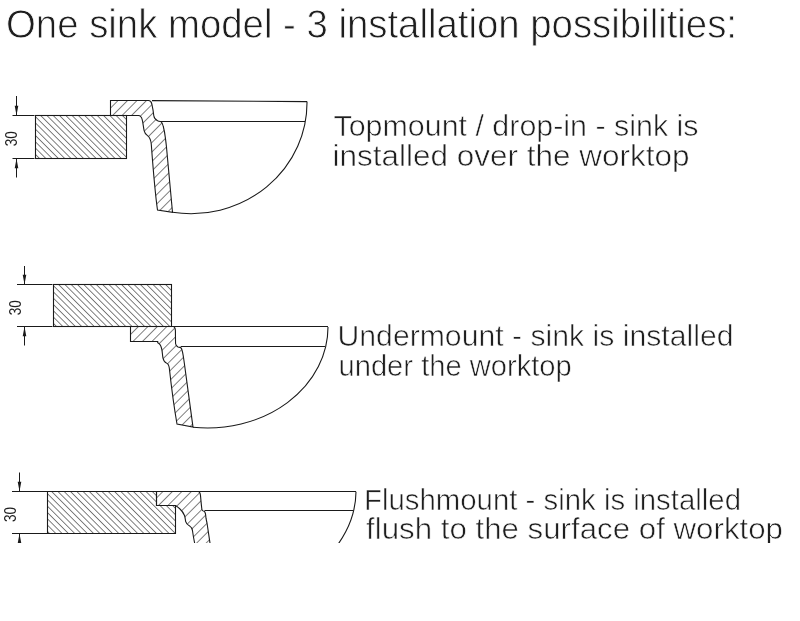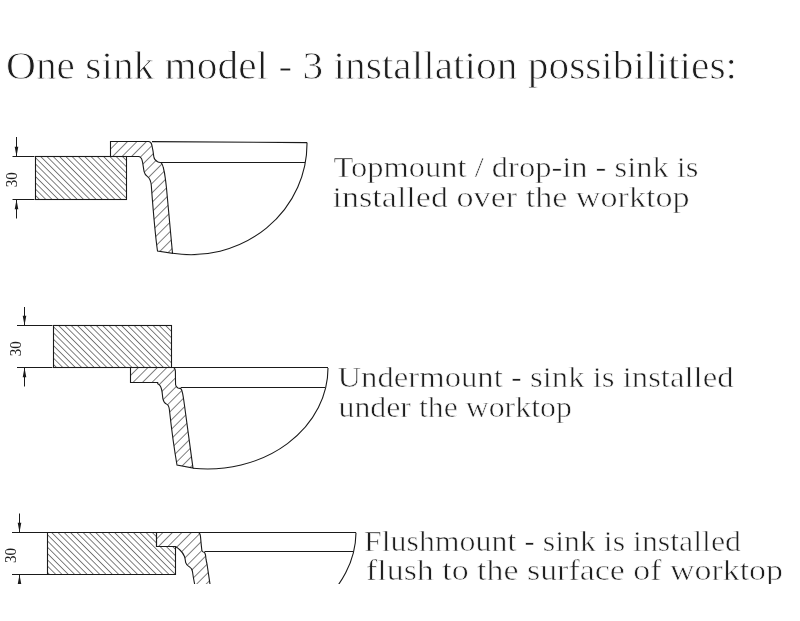--- a/index.html
+++ b/index.html
@@ -1,17 +1,17 @@
 <!DOCTYPE html>
 <html><head>
 <meta charset="utf-8">
 <style>
   html,body{margin:0;padding:0;background:#ffffff;}
   #page{position:relative;width:800px;height:543px;background:#ffffff;overflow:hidden;
-        font-family:Liberation Serif, serif;margin-top:41px;}
+        font-family:Liberation Sans, sans-serif;}
   svg{position:absolute;left:0;top:0;}
 </style>
 </head>
 <body>
 <div id="page">
 <svg width="800" height="621" viewBox="0 0 800 621">
   <defs>
     <pattern id="hw" width="4.45" height="4.45" patternUnits="userSpaceOnUse" patternTransform="rotate(-45)">
       <line x1="0" y1="0" x2="0" y2="4.45" stroke="#000" stroke-width="1"></line>
     </pattern>

